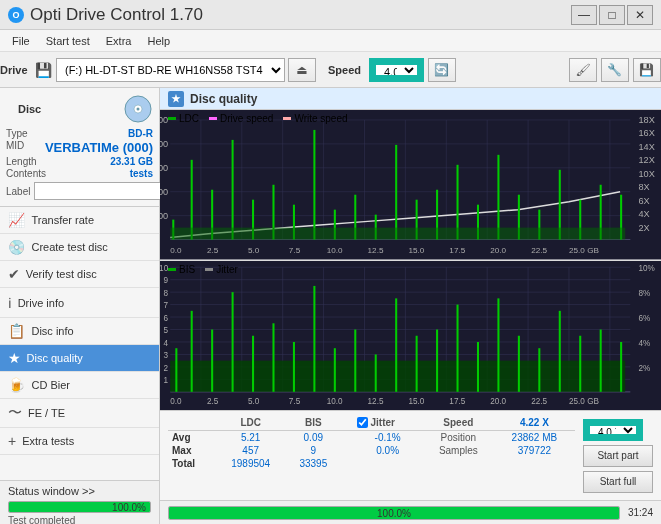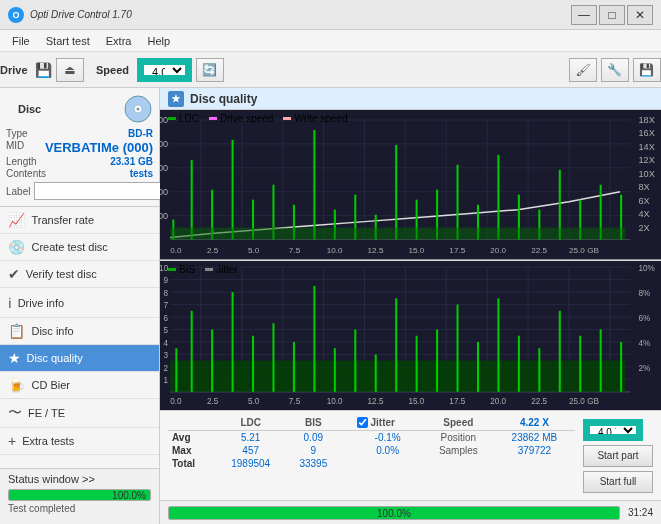--- a/index.html
+++ b/index.html
@@ -2,21 +2,21 @@
 <html><head>
   <meta charset="utf-8">
   <style>
     * { margin: 0; padding: 0; box-sizing: border-box; }
     body { width: 661px; height: 524px; font-family: 'Segoe UI', Tahoma, sans-serif; font-size: 11px; background: #f0f0f0; overflow: hidden; }
     
     
     .title-bar { background: #e8e8e8; height: 30px; display: flex; align-items: center; justify-content: space-between; padding: 0 8px; border-bottom: 1px solid #ccc; }
     .title-bar-left { display: flex; align-items: center; gap: 6px; }
     .title-bar-logo { width: 16px; height: 16px; background: #2196F3; border-radius: 50%; display: flex; align-items: center; justify-content: center; color: white; font-size: 9px; font-weight: bold; }
-    .title-bar-text { font-size: 10px; color: #333; font-style: italic; }
+    .title-bar-text { font-size: 17px; color: #333; }
     .title-bar-controls { display: flex; gap: 2px; }
     .title-btn { width: 26px; height: 20px; border: 1px solid #999; background: #e0e0e0; cursor: pointer; display: flex; align-items: center; justify-content: center; font-size: 12px; color: #333; }
 
     
     .menu-bar { background: #f5f5f5; height: 22px; display: flex; align-items: center; padding: 0 4px; border-bottom: 1px solid #ddd; }
     .menu-item { padding: 2px 8px; cursor: pointer; font-size: 11px; color: #333; }
 
     
     .toolbar { background: #f0f0f0; height: 36px; display: flex; align-items: center; padding: 0 0; border-bottom: 1px solid #ccc; gap: 4px; }
     .toolbar-label { font-size: 11px; color: #333; font-weight: bold; margin-right: 4px; }
@@ -43,21 +43,21 @@
     .label-input { flex: 1; height: 18px; border: 1px solid #aaa; background: white; font-size: 10px; padding: 0 2px; }
 
     
     .nav-items { display: flex; flex-direction: column; }
     .nav-item { display: flex; align-items: center; gap: 6px; padding: 5px 8px; cursor: pointer; font-size: 11px; color: #333; border-bottom: 1px solid #e0e0e0; }
     .nav-item.active { background: #4a90d9; color: white; }
     .nav-item.active .nav-icon { color: white; }
     .nav-icon { font-size: 14px; color: #555; }
 
     
-    .status-bar { height: 56px; border-top: 1px solid #ccc; padding: 4px 8px; background: #f0f0f0; }
+    .status-bar { height: 44px; border-top: 1px solid #ccc; padding: 4px 8px; background: #f0f0f0; }
     .status-window-btn { display: flex; align-items: center; gap: 4px; cursor: pointer; font-size: 11px; color: #333; margin-bottom: 4px; }
     .progress-bar-container { height: 12px; background: #e0e0e0; border: 1px solid #aaa; border-radius: 2px; overflow: hidden; position: relative; }
     .progress-bar-fill { height: 100%; background: #00cc44; }
     .progress-text { position: absolute; right: 4px; top: 0; font-size: 10px; color: #333; line-height: 12px; }
     .status-text { font-size: 10px; color: #555; margin-top: 2px; }
 
     
     .content { flex: 1; display: flex; flex-direction: column; overflow: hidden; }
     
     
@@ -116,20 +116,23 @@
   <span class="menu-item">File</span>
   <span class="menu-item">Start test</span>
   <span class="menu-item">Extra</span>
   <span class="menu-item">Help</span>
 </div>
 
 <div class="toolbar">
   <span class="toolbar-label">Drive</span>
   <div style="display:flex;align-items:center;gap:3px;">
     <span style="font-size:14px;color:#555;">💾</span>
+    <select class="drive-select">
+      <option>(F:)  HL-DT-ST BD-RE  WH16NS58 TST4</option>
+    </select>
     <button class="toolbar-btn">⏏</button>
   </div>
   <span class="speed-label">Speed</span>
   <select class="speed-select">
     <option>1.0 X</option>
     <option>2.0 X</option>
     <option selected="">4.0 X</option>
     <option>6.0 X</option>
     <option>8.0 X</option>
   </select>

